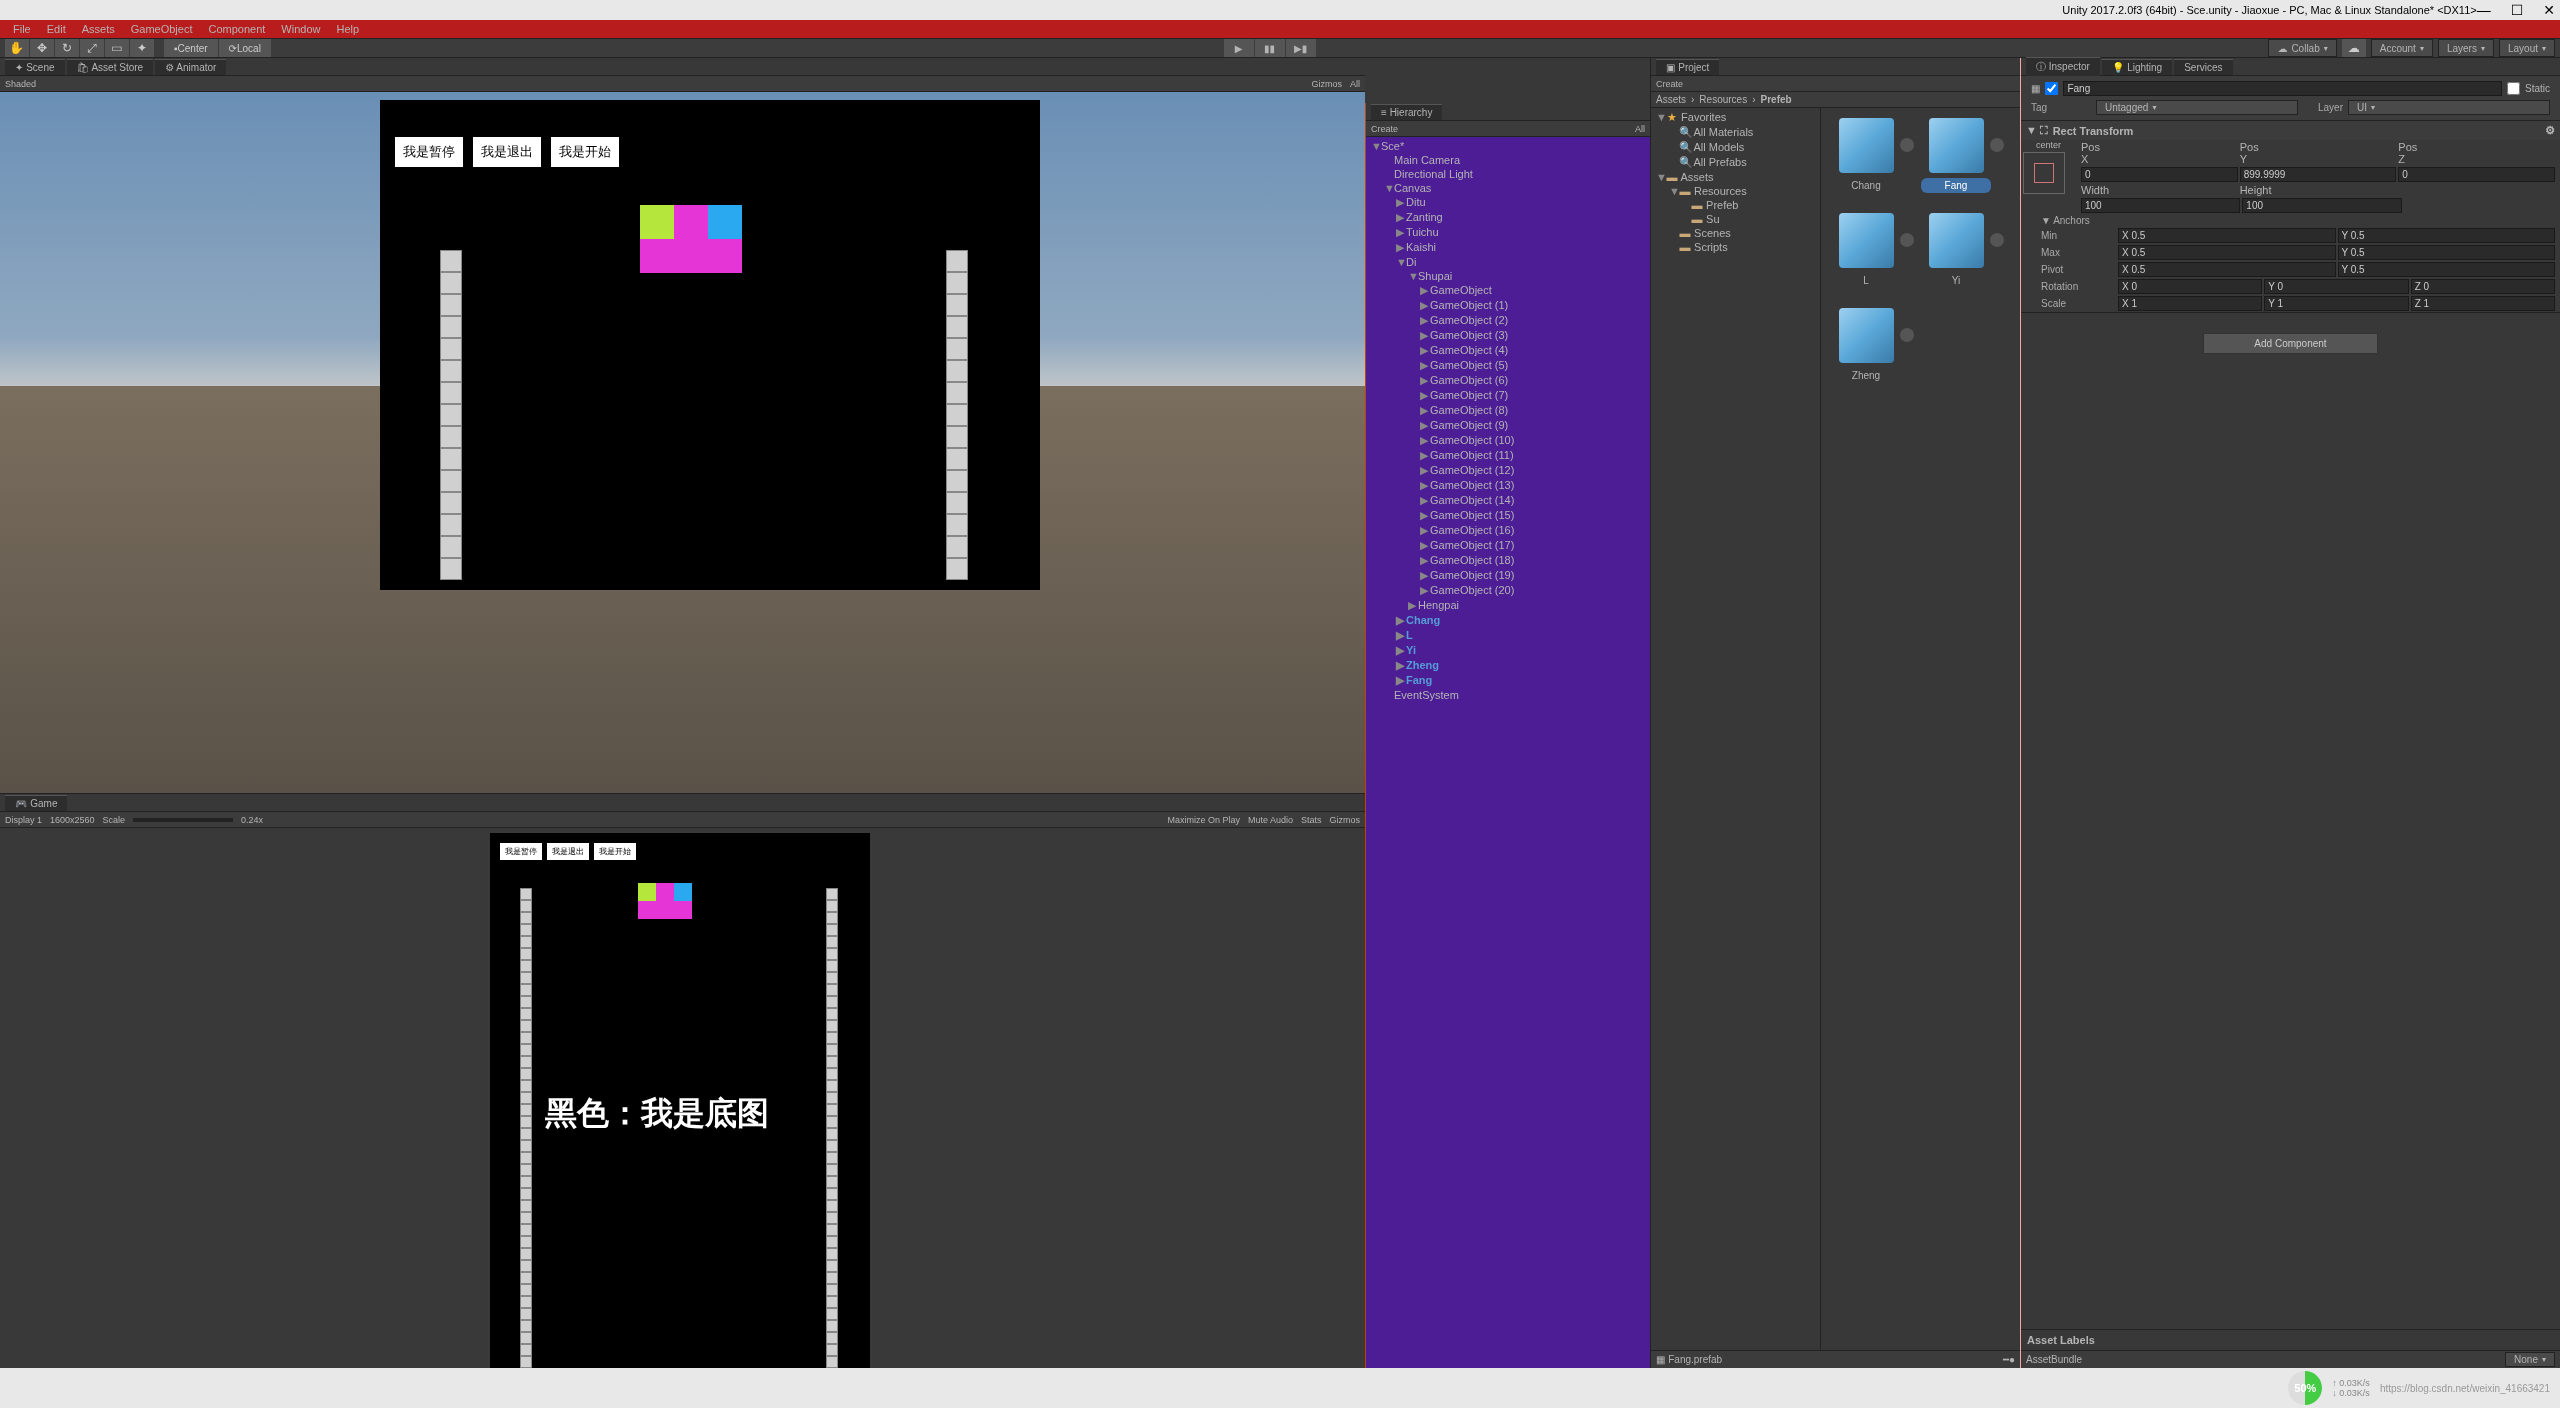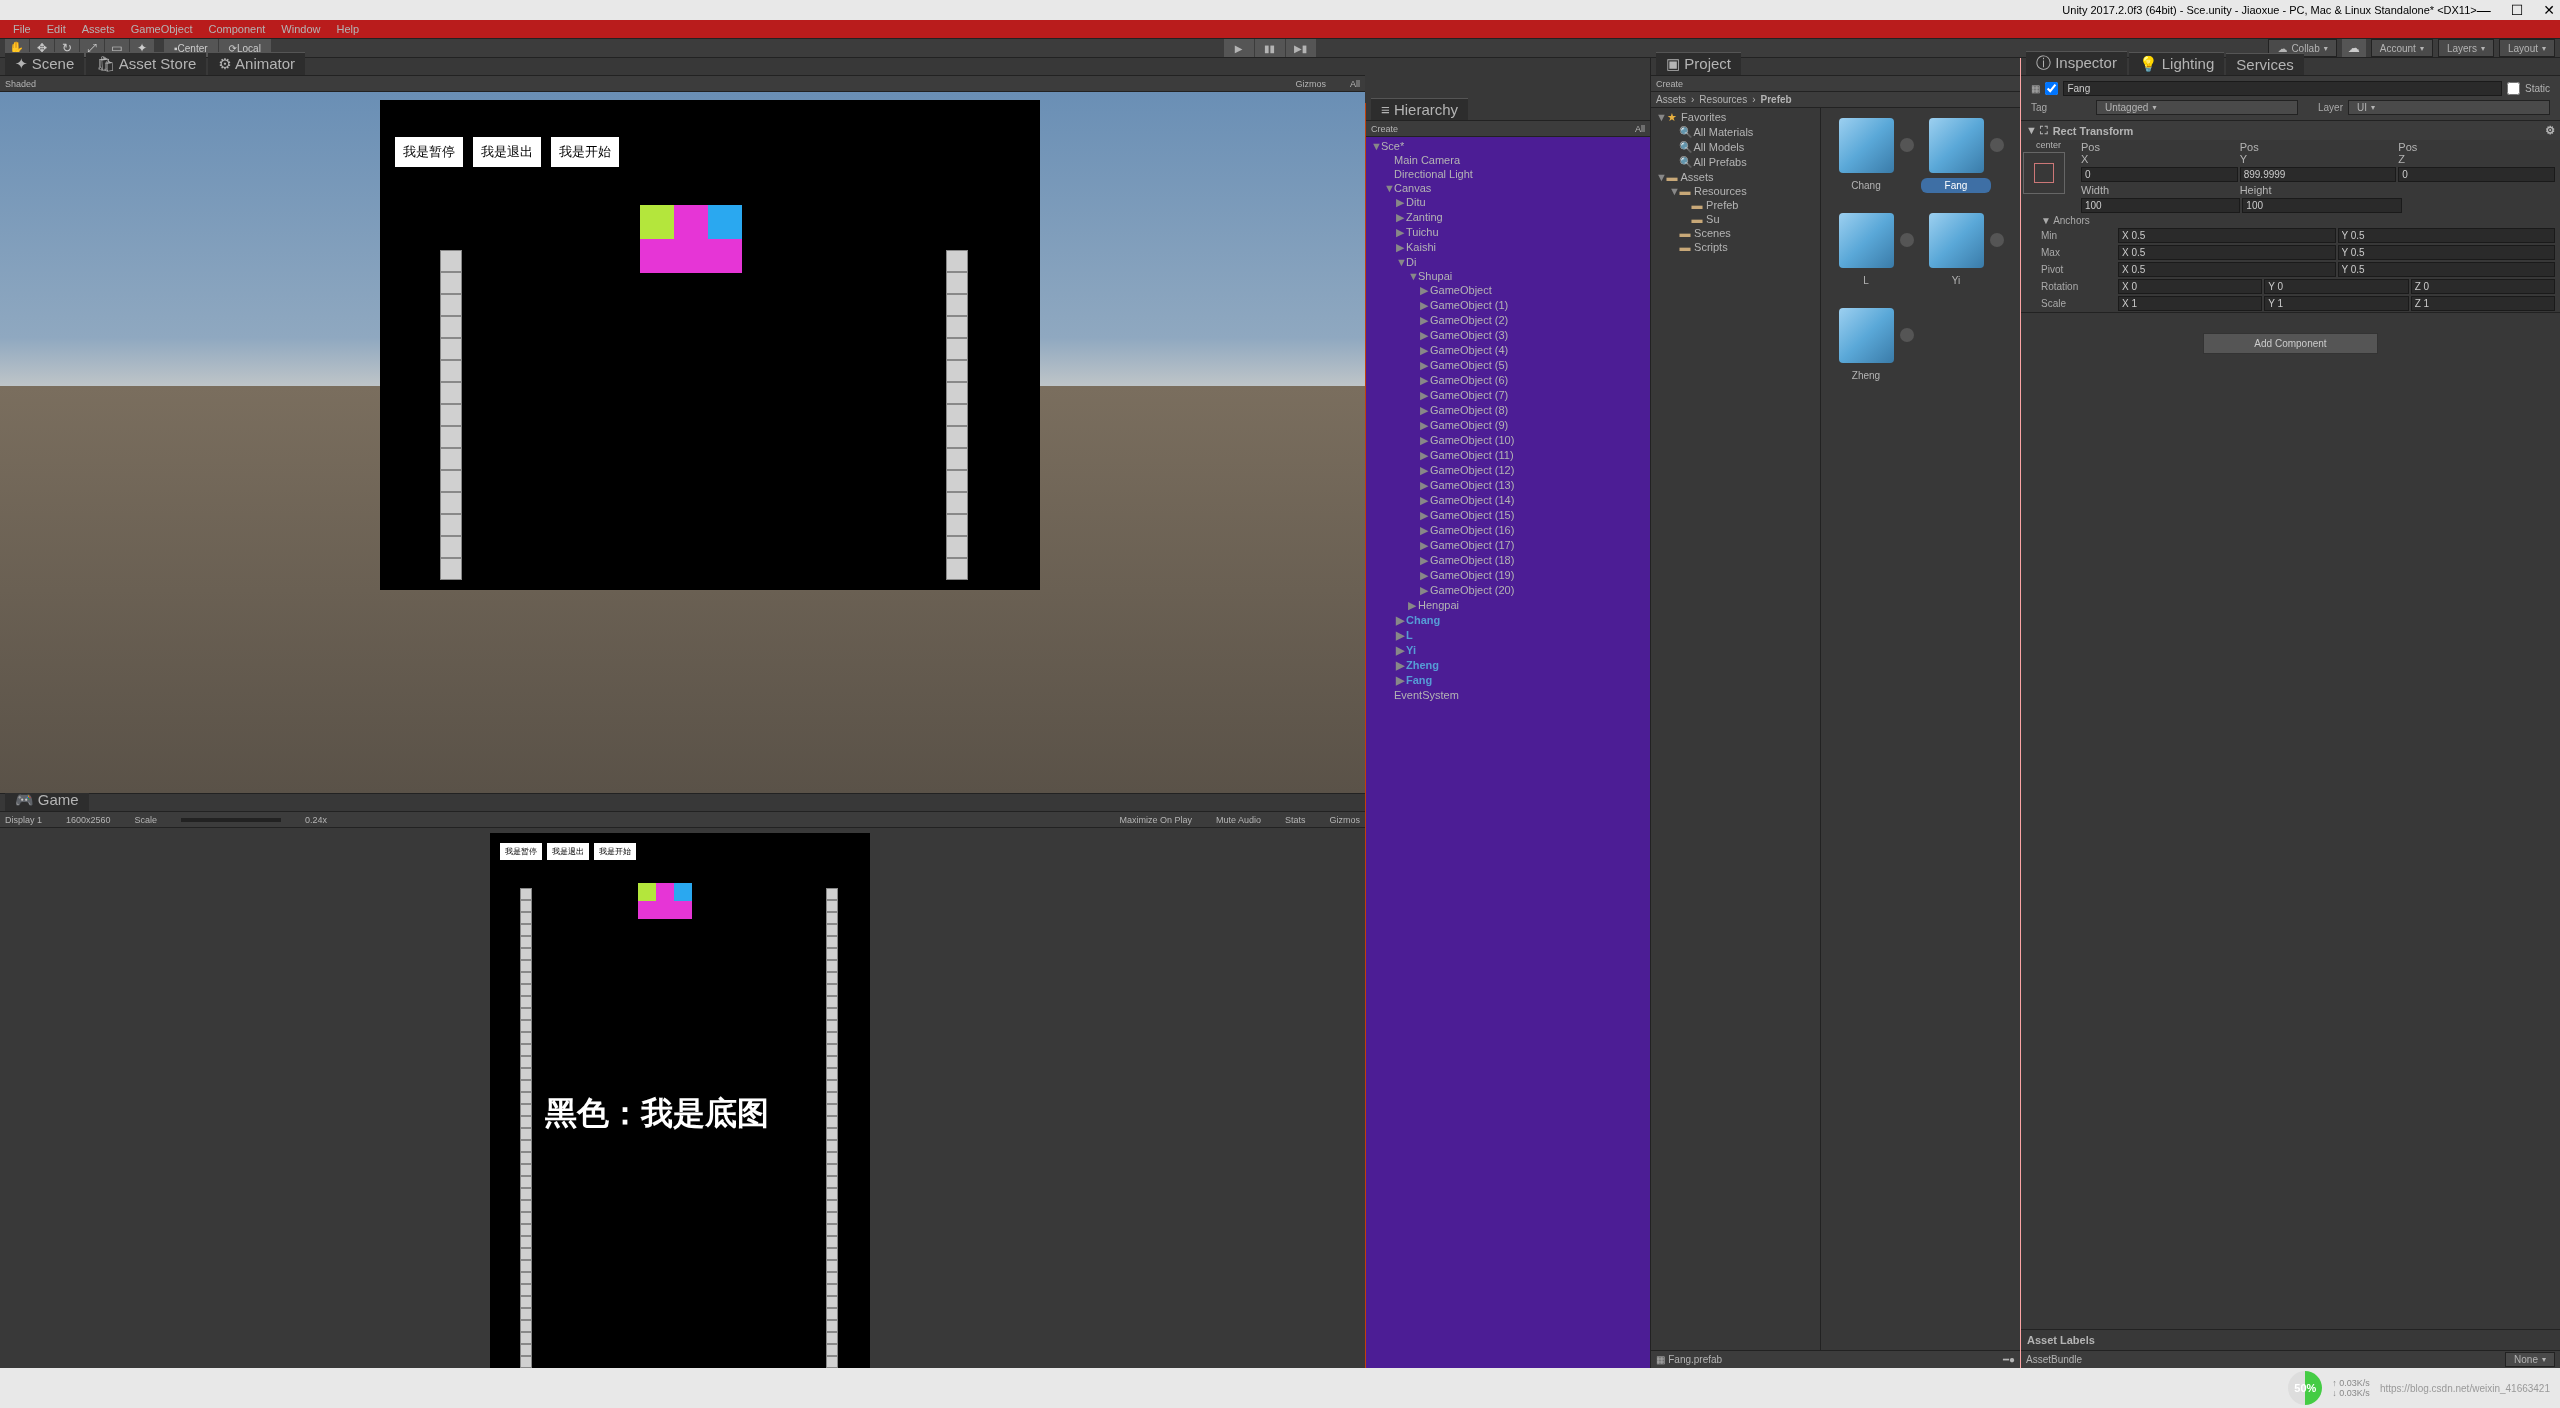--- a/index.html
+++ b/index.html
@@ -20,23 +20,23 @@
 .play-btn { width:30px; height:18px; background:#555; display:flex; align-items:center; justify-content:center; font-size:10px; }
 
 
 .main { display:flex; height:calc(100% - 98px); }
 .left-col { width:1365px; display:flex; flex-direction:column; }
 .hierarchy-col { width:285px; background:#4c1d95; border-left:1px solid #c2410c;margin-top:45px; }
 .project-col { width:370px; background:#383838; border-left:1px solid #222; display:flex; flex-direction:column; }
 .inspector-col { flex:1; background:#383838; border-left:1px solid #fca5a5; display:flex; flex-direction:column; }
 
 
-.panel-header { height:18px; background:#383838; border-bottom:1px solid #222; display:flex; align-items:flex-end; padding:0 5px; font-size:15px; }
+.panel-header { height:18px; background:#383838; border-bottom:1px solid #222; display:flex; align-items:center; padding:0 5px; font-size:10px; }
 .panel-tab { background:#2d2d2d; padding:2px 10px; border-top:1px solid #555; margin-right:2px; }
-.panel-sub { height:16px; background:#3c3c3c; display:flex; align-items:center; padding:0 5px; gap:24px; font-size:9px; border-bottom:1px solid #222; }
+.panel-sub { height:16px; background:#3c3c3c; display:flex; align-items:center; padding:0 5px; gap:8px; font-size:9px; border-bottom:1px solid #222; }
 
 
 .scene-view { height:735px; display:flex; flex-direction:column; }
 .scene-canvas { flex:1; position:relative; background:linear-gradient(180deg,#6a8fb5 0%,#8fa8c0 35%,#bfc5c8 42%,#7a6e5e 42%,#5a5248 100%); overflow:hidden; }
 .game-stage { position:absolute; left:380px; top:8px; width:660px; height:490px; background:#000; }
 .stage-btns { position:absolute; top:37px; left:15px; display:flex; gap:10px; }
 .stage-btn { background:#fff; color:#000; padding:6px 8px; font-size:13px; }
 .tetris { position:absolute; top:105px; left:260px; }
 .tblock { width:34px; height:34px; position:absolute; }
 .wall-l,.wall-r { position:absolute; top:150px; width:22px; }

